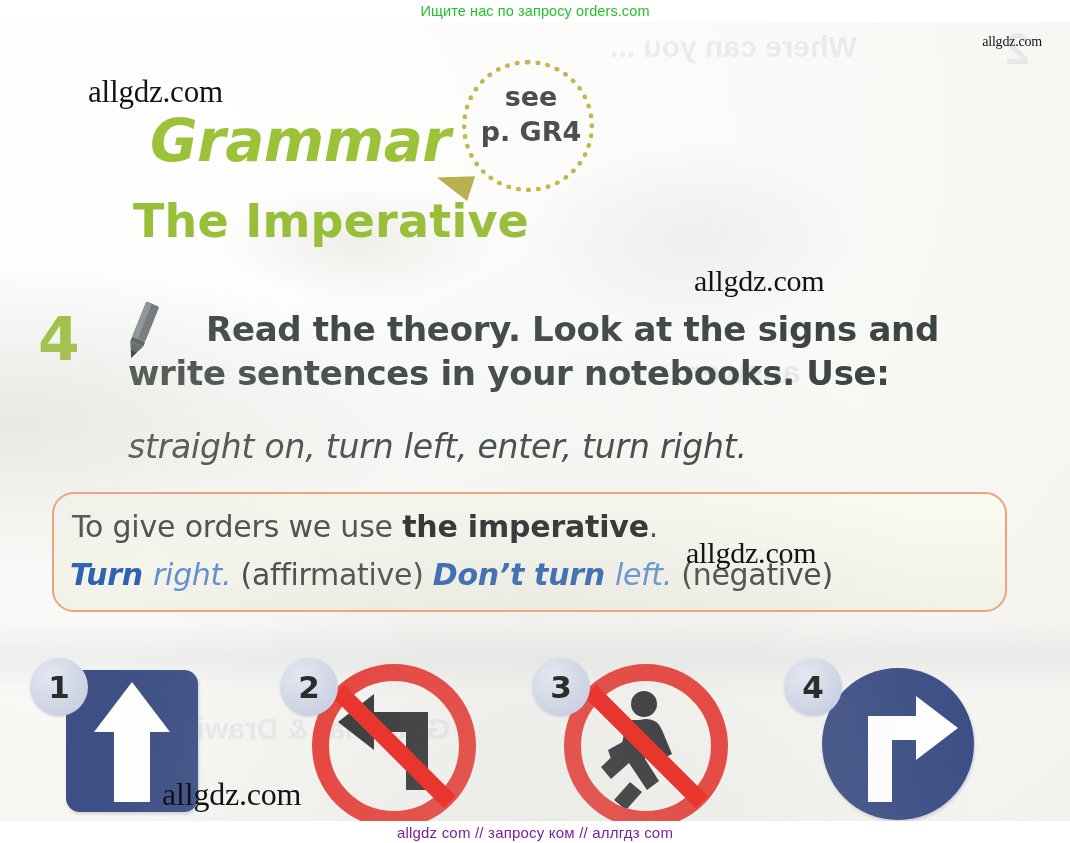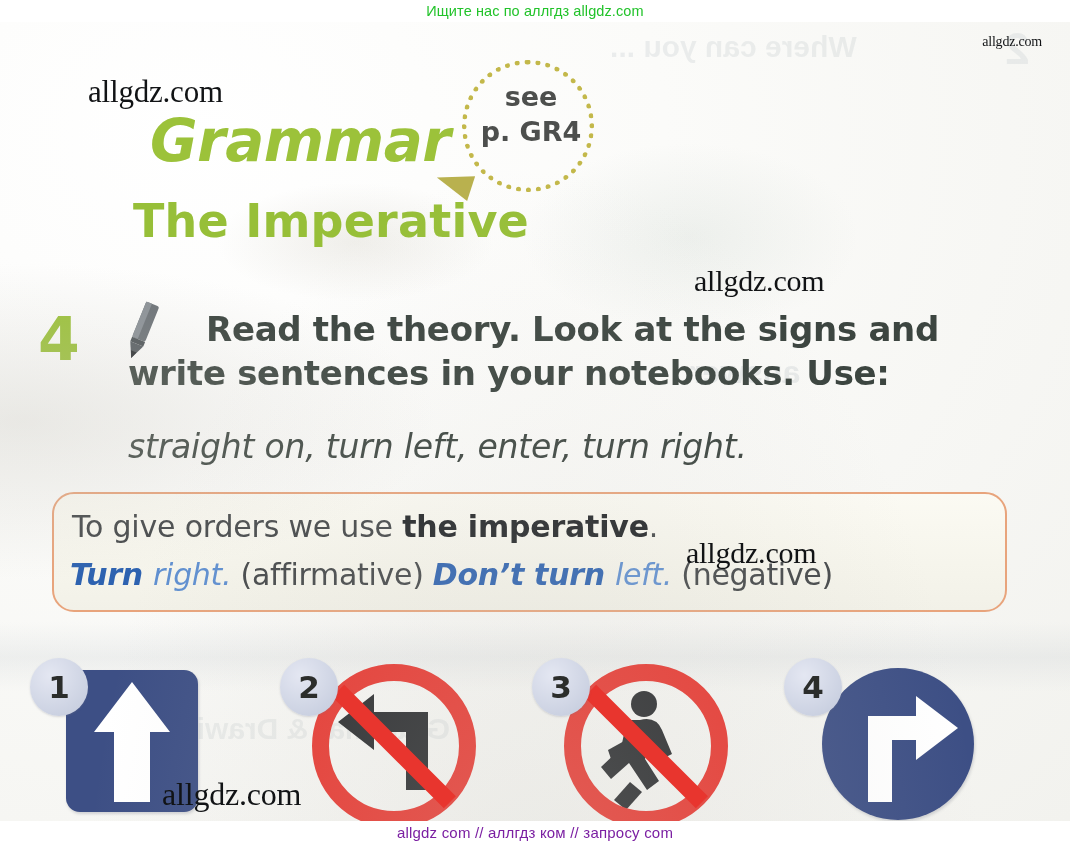--- a/index.html
+++ b/index.html
@@ -211,21 +211,21 @@
   }
   #footer .txt{
     color:#7b1fa2;font-size:15px;letter-spacing:.2px;
     font-family:"Liberation Sans", sans-serif;
   }
 </style>
 </head>
 <body>
 
 <div id="top-banner">
-  <span class="txt">Ищите нас по аллгдз allgdz.com</span>
+  <span class="txt">Ищите нас по запросу orders.com</span>
 </div>
 
 <div id="page-scan">
 
   <div class="ghost" id="ghost-line-1">Where can you ...</div>
   <div class="ghost" id="ghost-num-2">2</div>
   <div id="ghost-blob-a"></div>
   <div id="ghost-blob-b"></div>
   <div class="ghost" id="ghost-line-2">answer</div>
   <div class="ghost" id="ghost-line-3">Grammar &amp; Drawing</div>
@@ -311,14 +311,14 @@
 
   <div class="wm" id="wm-1">allgdz.com</div>
   <div class="wm" id="wm-2">allgdz.com</div>
   <div class="wm" id="wm-3">allgdz.com</div>
   <div class="wm" id="wm-4">allgdz.com</div>
   <div class="wm" id="wm-5">allgdz.com</div>
 
 </div>
 
 <div id="footer">
-  <span class="txt">allgdz com  //  аллгдз ком  //  запросу com</span>
+  <span class="txt">allgdz com  //  запросу ком  //  аллгдз com</span>
 </div>
 
 </body></html>

